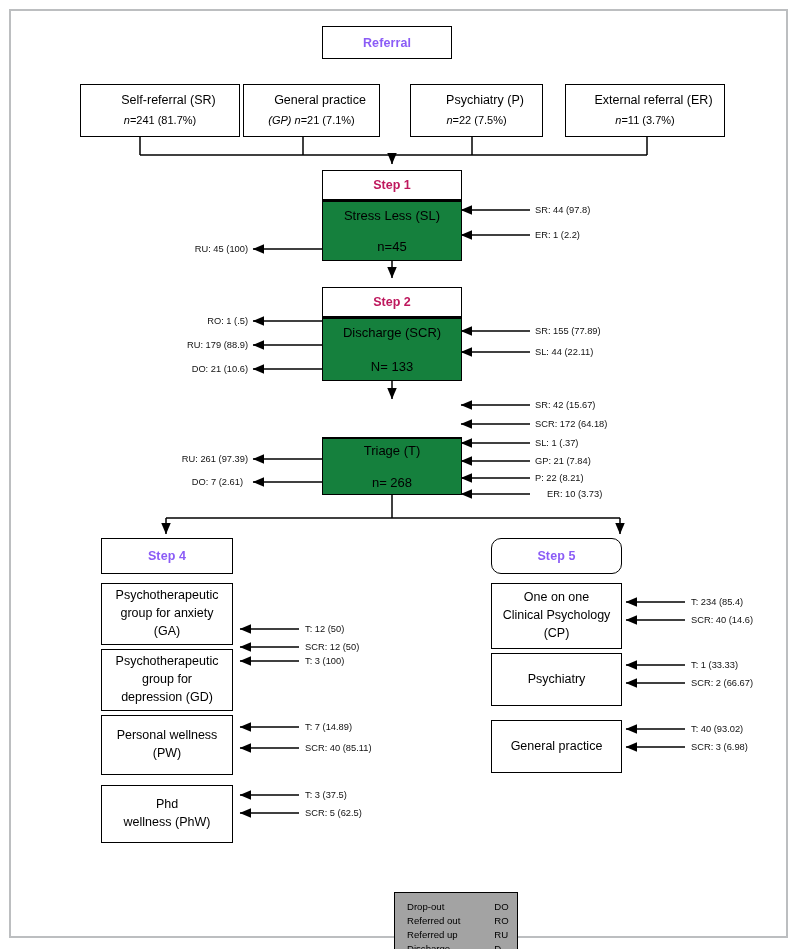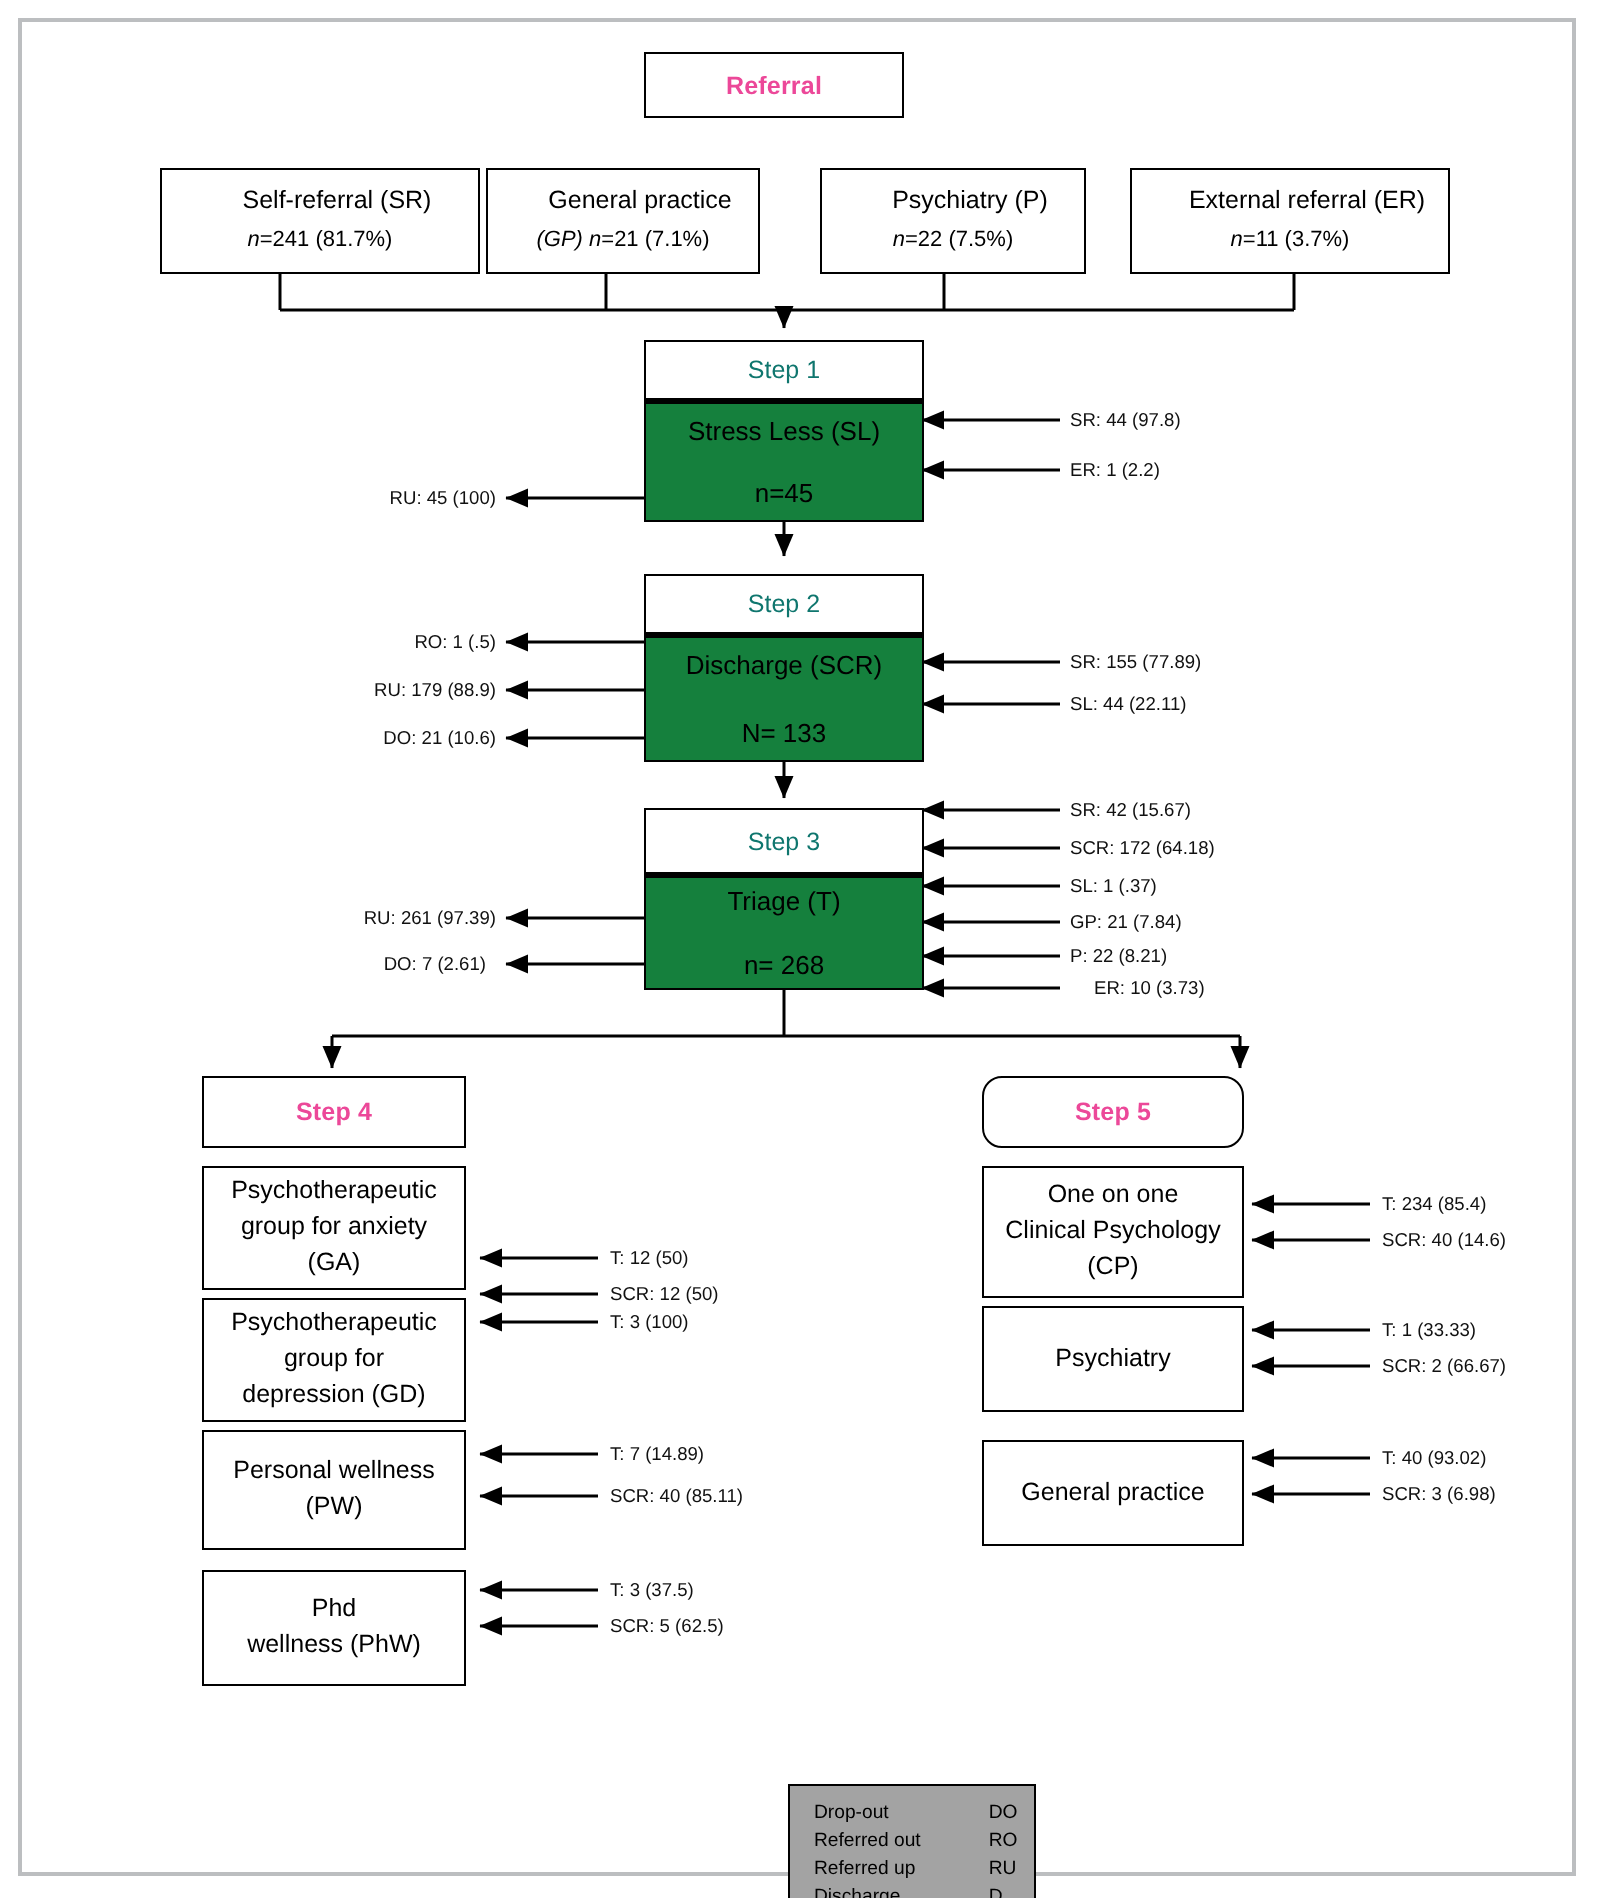--- a/index.html
+++ b/index.html
@@ -30,38 +30,38 @@
   .box {
     position: absolute;
     border: 1.6px solid #000;
     box-sizing: border-box;
     background: #fff;
     display: flex;
     flex-direction: column;
     align-items: center;
     justify-content: center;
     text-align: left;
-    color: #ec4899;
+    color: #8b5cf6;
   }
   .box-title {
     font-weight: bold;
     font-size: 12.5px;
     letter-spacing: .1px;
   }
   .step-head {
     position: absolute;
     border: 1.6px solid #000;
     box-sizing: border-box;
     background: #fff;
     display: flex;
     align-items: center;
     justify-content: center;
-    font-weight: normal;
+    font-weight: bold;
     font-size: 12.5px;
-    color: #0f766e;
+    color: #be185d;
   }
   .step-body {
     position: absolute;
     border: 1.6px solid #000;
     border-top: 2.6px solid #000;
     box-sizing: border-box;
     background: #15803d;
     display: flex;
     flex-direction: column;
     align-items: center;
@@ -239,21 +239,20 @@
   <div class="step-body" style="left:322px; top:317px; width:140px; height:64px; padding:6px 0;">
     <div>Discharge (SCR)</div>
     <div>N= 133</div>
   </div>
   <div class="flowlabel right" style="left:535px; top:327px;">SR: 155 (77.89)</div>
   <div class="flowlabel right" style="left:535px; top:348px;">SL: 44 (22.11)</div>
   <div class="flowlabel left" style="left:168px; top:317px; width:80px;">RO: 1 (.5)</div>
   <div class="flowlabel left" style="left:148px; top:341px; width:100px;">RU: 179 (88.9)</div>
   <div class="flowlabel left" style="left:148px; top:365px; width:100px;">DO: 21 (10.6)</div>
 
-  <div class="step-head" style="left:322px; top:404px; width:140px; height:33px;">Step 3</div>
   <div class="step-body" style="left:322px; top:437px; width:140px; height:58px; padding:4px 0;">
     <div>Triage (T)</div>
     <div>n= 268</div>
   </div>
   <div class="flowlabel right" style="left:535px; top:401px;">SR: 42 (15.67)</div>
   <div class="flowlabel right" style="left:535px; top:420px;">SCR: 172 (64.18)</div>
   <div class="flowlabel right" style="left:535px; top:439px;">SL: 1 (.37)</div>
   <div class="flowlabel right" style="left:535px; top:457px;">GP: 21 (7.84)</div>
   <div class="flowlabel right" style="left:535px; top:474px;">P: 22 (8.21)</div>
   <div class="flowlabel right" style="left:535px; top:490px;padding-left:12px;">ER: 10 (3.73)</div>

